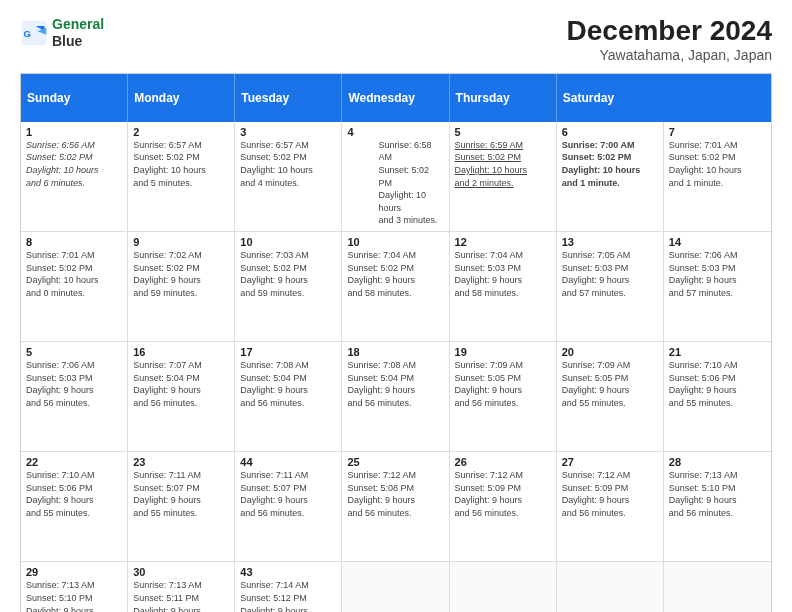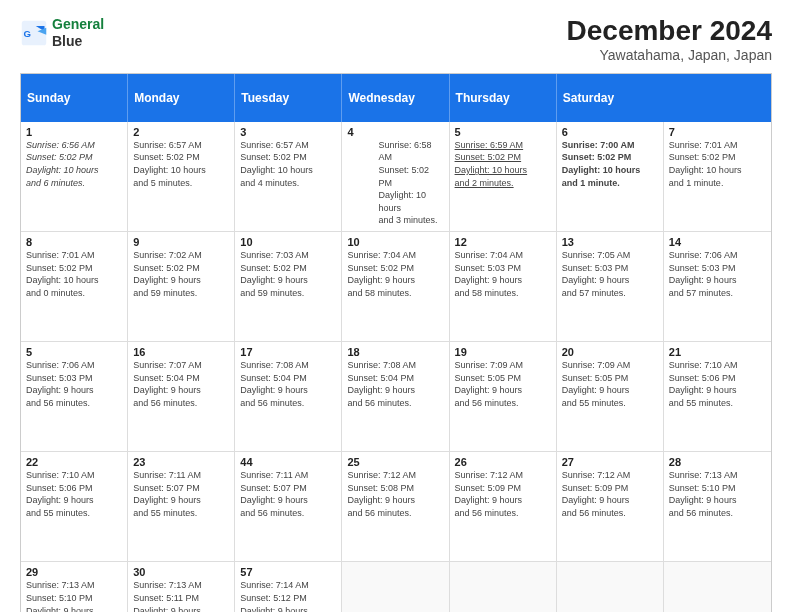--- a/index.html
+++ b/index.html
@@ -355,21 +355,21 @@
 and 57 minutes.</div>
           </div>
           <div class="cal-cell">
             <span class="day-num">30</span>
             <div class="day-info" style="white-space: pre-line;">Sunrise: 7:13 AM
 Sunset: 5:11 PM
 Daylight: 9 hours
 and 57 minutes.</div>
           </div>
           <div class="cal-cell">
-            <span class="day-num">57</span>
+            <span class="day-num">43</span>
             <div class="day-info" style="white-space: pre-line;">Sunrise: 7:14 AM
 Sunset: 5:12 PM
 Daylight: 9 hours
 and 58 minutes.</div>
           </div>
           <div class="cal-cell empty"></div>
           <div class="cal-cell empty"></div>
           <div class="cal-cell empty"></div>
           <div class="cal-cell empty"></div>
         </div>

